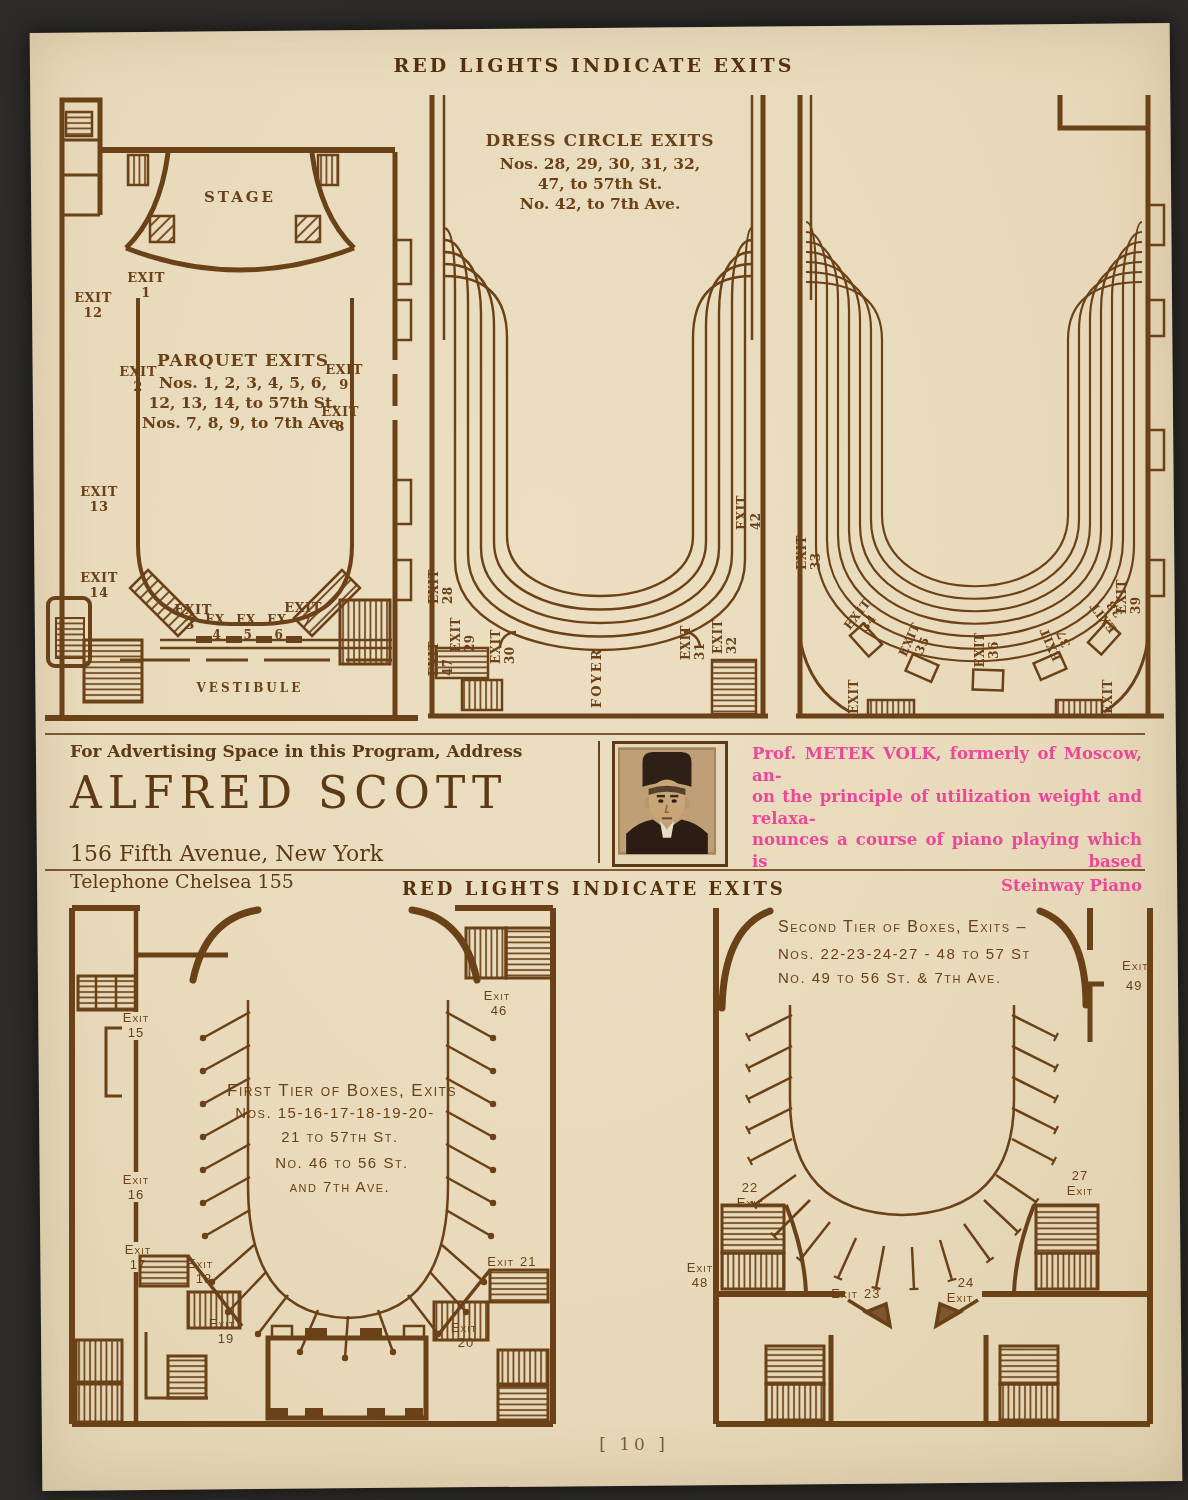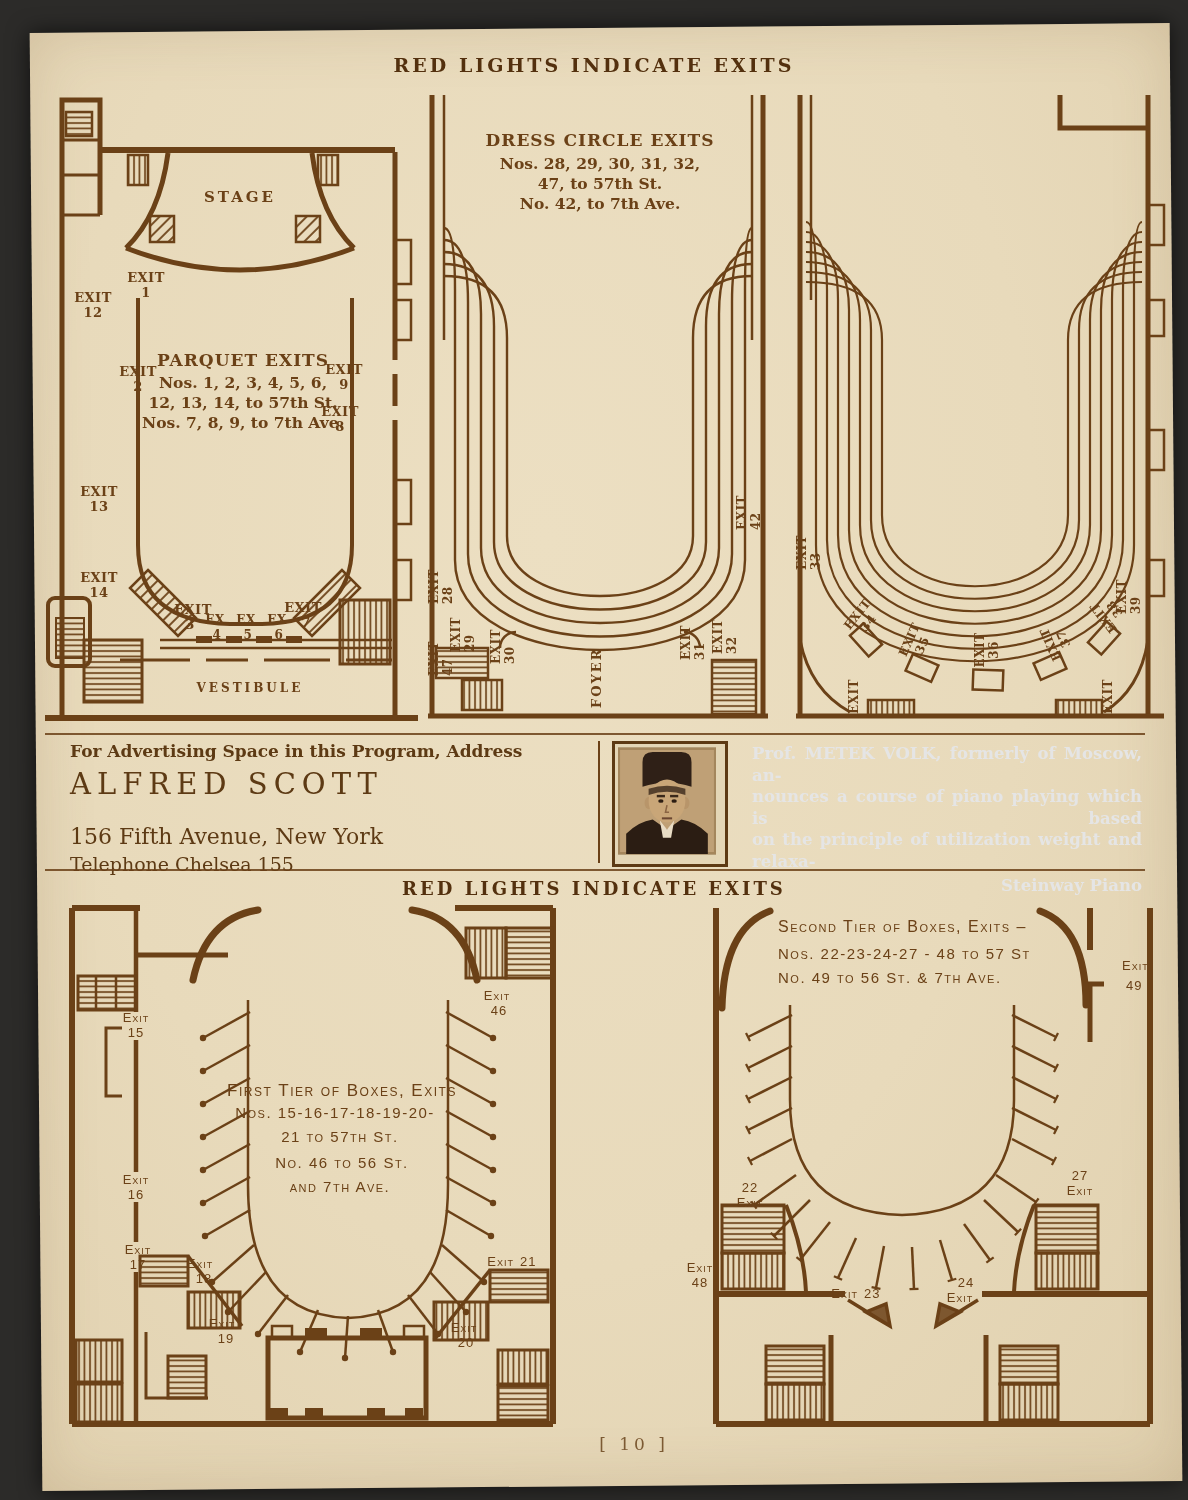--- a/index.html
+++ b/index.html
@@ -15,26 +15,26 @@
   svg text{fill:#6b4117;}
   .pt{font-family:"DejaVu Serif",serif;font-weight:bold;}
   .ex{font-family:"DejaVu Serif",serif;font-weight:bold;font-size:13px;text-transform:uppercase;letter-spacing:.5px;}
   .ex2{font-family:"DejaVu Serif",serif;font-weight:bold;font-size:12px;text-transform:uppercase;letter-spacing:.5px;}
   .hx{font-family:"Liberation Sans",sans-serif;font-variant:small-caps;font-size:13px;letter-spacing:1px;}
   .ht{font-family:"Liberation Sans",sans-serif;font-variant:small-caps;letter-spacing:1.5px;}
   
   .adline{position:absolute;left:45px;width:1100px;height:0;border-top:2px solid #6b4117;opacity:.85;}
   .ad-left{position:absolute;left:70px;top:741px;width:520px;color:#5d3a14;}
   .ad-l1{font-size:17px;font-weight:bold;}
-  .ad-name{font-size:29px;letter-spacing:6px;margin-top:6px;}
+  .ad-name{font-size:44px;letter-spacing:6px;margin-top:6px;}
   .ad-l2{font-size:22px;margin-top:23px;}
   .ad-l3{font-size:19px;margin-top:4px;}
   .ad-divider{position:absolute;left:598px;top:741px;height:122px;width:0;border-left:2px solid #6b4117;}
   .photo{position:absolute;left:612px;top:741px;width:104px;height:114px;border:3px solid #5d3a14;background:#e4d6b6;padding:3px;}
-  .ad-right{position:absolute;left:752px;top:743px;width:390px;color:#e5e5e5;font-size:16.5px;font-weight:bold;line-height:21.5px;}
+  .ad-right{position:absolute;left:752px;top:743px;width:390px;color:#ec4899;font-size:16.5px;font-weight:bold;line-height:21.5px;}
   .jl{text-align:justify;text-align-last:justify;}
   .steinway{text-align:right;margin-top:3px;font-weight:bold;}
 </style>
 </head>
 <body>
 
 <div id="stage">
   <div id="paper"></div>
   <div id="content">
 
@@ -258,22 +258,22 @@
         <ellipse cx="55" cy="52" rx="2.6" ry="1.8" fill="#2c1d12"></ellipse>
         <path d="M48,56 L46.5,63 H50" stroke="#8a6443" stroke-width="1.5" fill="none"></path>
         <rect x="43" y="68" width="10" height="2" fill="#6b4631"></rect>
         <path d="M8,104 V84 Q20,72 34,70 L48,80 L62,70 Q76,72 88,84 V104 Z" fill="#2b1d13"></path>
         <polygon points="41,71 48,80 55,71 52,88 44,88" fill="#e8dcc5"></polygon>
       </svg>
     </div>
 
     <div class="ad-right">
       <div class="jl">Prof. METEK VOLK, formerly of Moscow, an-</div>
+      <div class="jl">on the principle of utilization weight and relaxa-</div>
       <div class="jl">nounces a course of piano playing which is based</div>
-      <div class="jl">on the principle of utilization weight and relaxa-</div>
       <div class="steinway">Steinway Piano</div>
     </div>
     <div class="adline" style="top:869px;"></div>
 
     <div class="hdr" style="top:878px;font-size:18px;">RED LIGHTS INDICATE EXITS</div>
 
     <svg style="top:900px;" width="1188" height="540" viewBox="0 900 1188 540">
 
       <g stroke="#6b4117" fill="none">
         <path d="M72,908 V1424" stroke-width="6"></path>

